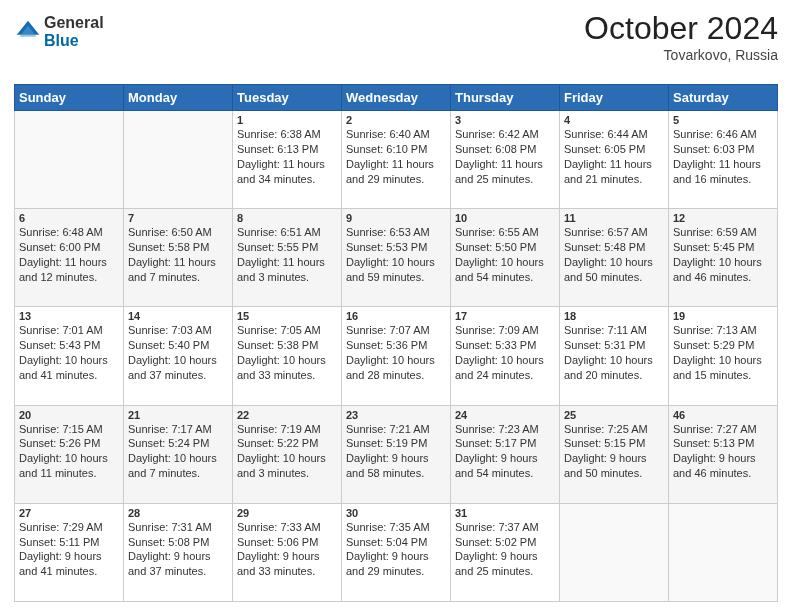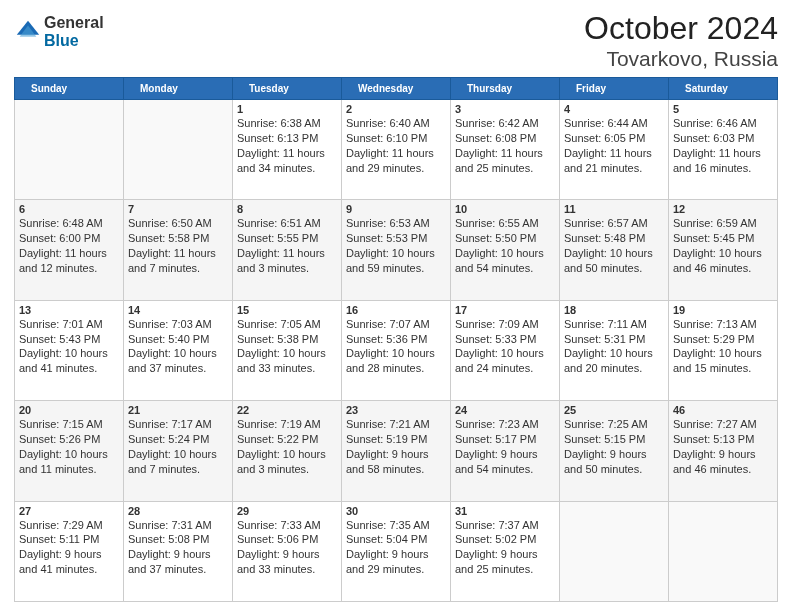--- a/index.html
+++ b/index.html
@@ -9,20 +9,21 @@
       width: 792px;
       height: 612px;
       overflow: hidden;
     }
     .page {
       width: 792px;
       height: 612px;
       padding: 10px 14px 10px 14px;
       display: flex;
       flex-direction: column;
+      gap: 15px;
     }
     .header {
       display: flex;
       justify-content: space-between;
       align-items: flex-start;
       margin-bottom: 6px;
     }
     .logo {
       display: flex;
       align-items: center;
@@ -50,34 +51,34 @@
     }
     .title-block {
       text-align: right;
     }
     .month-title {
       font-size: 32px;
       font-weight: normal;
       color: #222;
     }
     .location {
-      font-size: 21px;
+      font-size: 14px;
       color: #444;
     }
     .calendar-table {
       width: 100%;
       border-collapse: collapse;
       flex: 1;
     }
     .calendar-table th {
       background: #2a6db5;
       color: #fff;
-      font-size: 10px;
+      font-size: 13px;
       font-weight: bold;
-      padding: 5px 16px;
+      padding: 5px 4px;
       text-align: left;
       border: 1px solid #1a5a9a;
     }
     .calendar-table td {
       border: 1px solid #ccc;
       vertical-align: top;
       padding: 3px 4px;
       font-size: 9.5px;
       color: #333;
       background: #fff;

